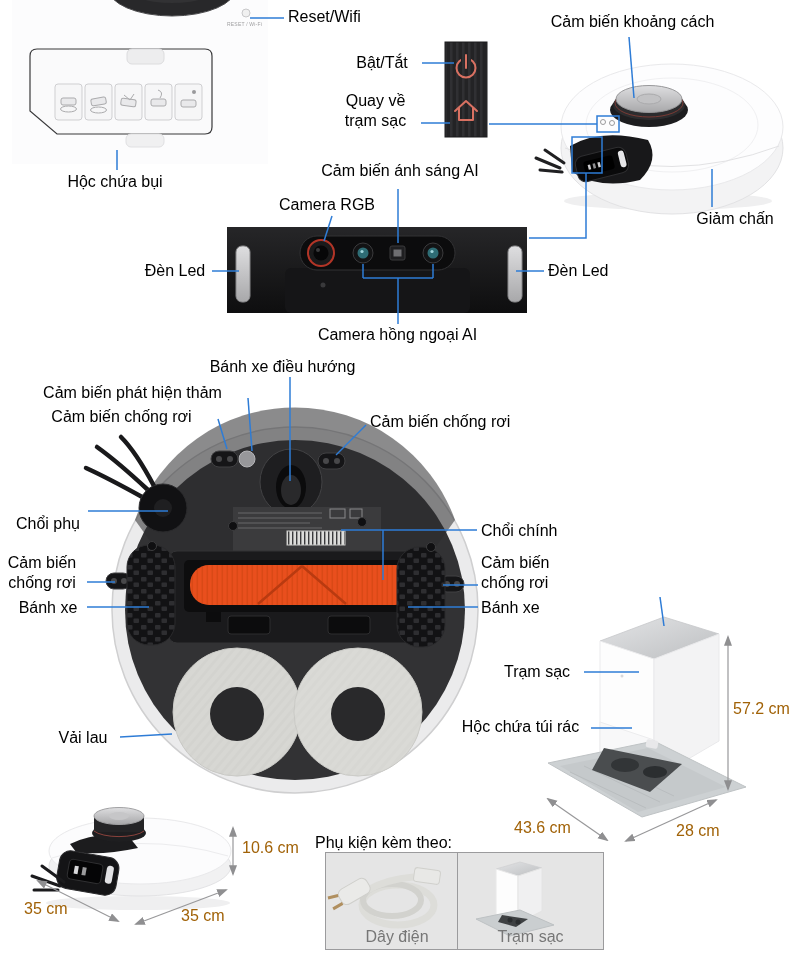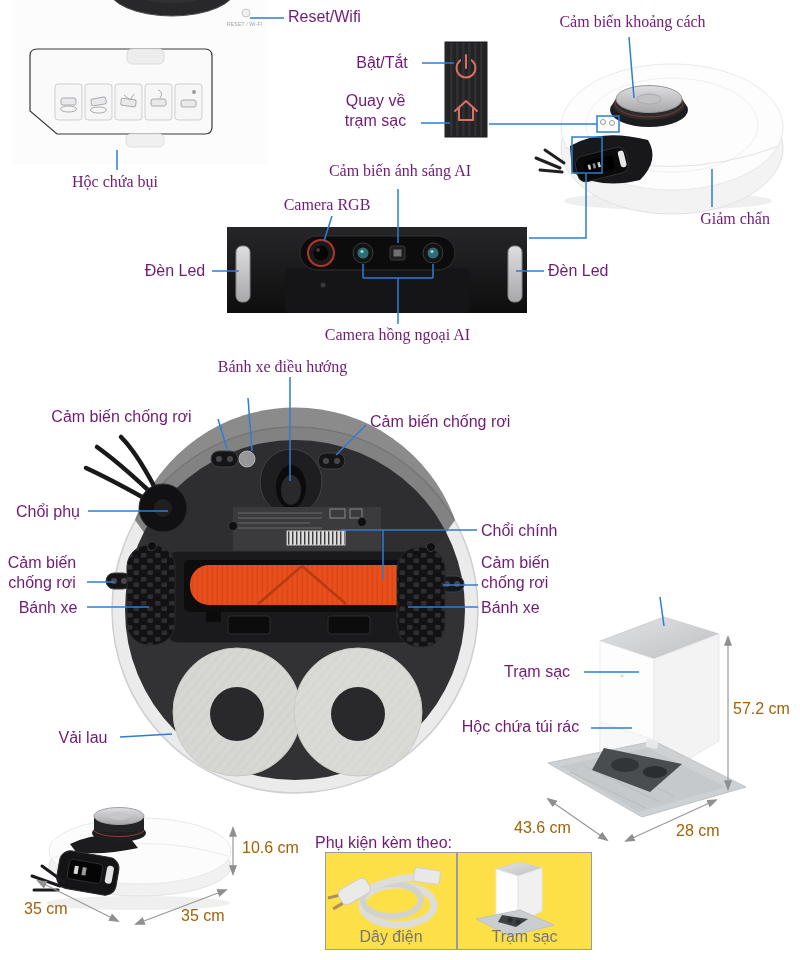--- a/index.html
+++ b/index.html
@@ -1,24 +1,24 @@
 <!DOCTYPE html>
 <html><head>
 <meta charset="utf-8">
 <style>
   html,body{margin:0;padding:0;background:#fff;}
   #canvas{position:relative;width:800px;height:960px;background:#ffffff;overflow:hidden;
           font-family:"Liberation Sans",sans-serif;}
   svg.overlay{position:absolute;left:0;top:0;z-index:1;}
-  .lbl{position:absolute;font-size:16px;color:#701a75;line-height:1.22;white-space:pre-line;z-index:3;}
+  .lbl{position:absolute;font-size:16px;color:#000000;line-height:1.22;white-space:pre-line;z-index:3;}
   .r{text-align:center;}
-  .c{text-align:center;font-family:Liberation Serif, serif;}
+  .c{text-align:center;}
   .dim{color:#a16207;}
   .tiny{font-size:5px;color:#a0a0a2;letter-spacing:.2px;z-index:3;position:absolute;}
-  .acc-cell{position:absolute;border:1.5px solid #9b9b9d;background:#fde047;z-index:2;}
+  .acc-cell{position:absolute;border:1.5px solid #9b9b9d;background:#e5e5e5;z-index:2;padding-left:12px;}
   .acc-label{position:absolute;left:0;right:0;bottom:3px;text-align:center;font-size:16px;color:#767676;}
   .acc-art{position:absolute;left:0;top:0;}
 </style>
 </head>
 <body>
 
 <div id="canvas">
 
 <svg class="overlay" width="800" height="960" viewBox="0 0 800 960">
   <defs>
@@ -344,23 +344,24 @@
 <div class="lbl c" style="left:540px;top:12px;width:185px">Cảm biến khoảng cách</div>
 <div class="lbl c" style="left:685px;top:209px;width:100px">Giảm chấn</div>
 
 <div class="lbl c" style="left:310px;top:161px;width:180px">Cảm biến ánh sáng AI</div>
 <div class="lbl c" style="left:271px;top:195px;width:112px">Camera RGB</div>
 <div class="lbl r" style="left:140px;top:261px;width:70px">Đèn Led</div>
 <div class="lbl" style="left:548px;top:261px;width:70px">Đèn Led</div>
 <div class="lbl c" style="left:200px;top:357px;width:165px">Bánh xe điều hướng</div>
 
 <div class="lbl c" style="left:305px;top:325px;width:185px">Camera hồng ngoại AI</div>
+<div class="lbl r" style="left:20px;top:383px;width:225px">Cảm biến phát hiện thảm</div>
 <div class="lbl r" style="left:28px;top:407px;width:187px">Cảm biến chống rơi</div>
 <div class="lbl" style="left:370px;top:412px;width:165px">Cảm biến chống rơi</div>
-<div class="lbl r" style="left:10px;top:502px;width:76px">Chổi phụ</div>
+<div class="lbl r" style="left:10px;top:514px;width:76px">Chổi phụ</div>
 <div class="lbl" style="left:481px;top:521px;width:100px">Chổi chính</div>
 <div class="lbl r" style="left:0px;top:553px;width:84px">Cảm biến
 chống rơi</div>
 <div class="lbl r" style="left:14px;top:598px;width:68px">Bánh xe</div>
 <div class="lbl" style="left:481px;top:553px;width:90px">Cảm biến
 chống rơi</div>
 <div class="lbl" style="left:481px;top:598px;width:80px">Bánh xe</div>
 <div class="lbl r" style="left:50px;top:728px;width:66px">Vải lau</div>
 
 <div class="lbl r" style="left:495px;top:662px;width:84px">Trạm sạc</div>

